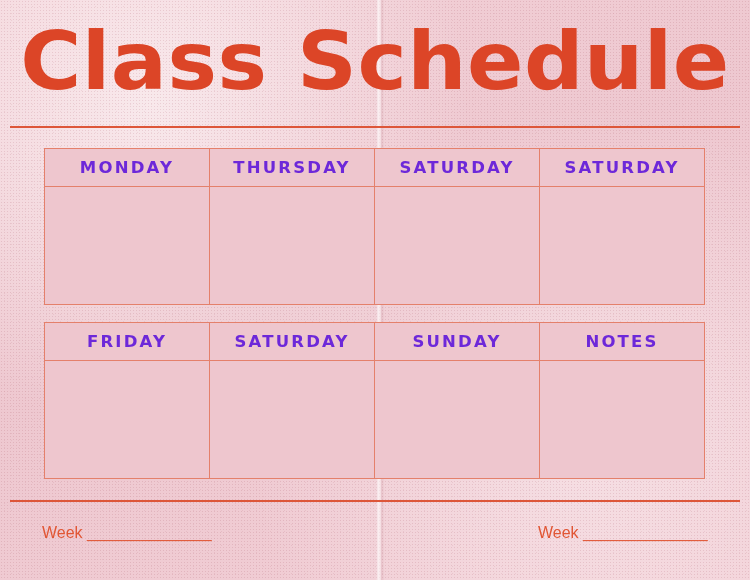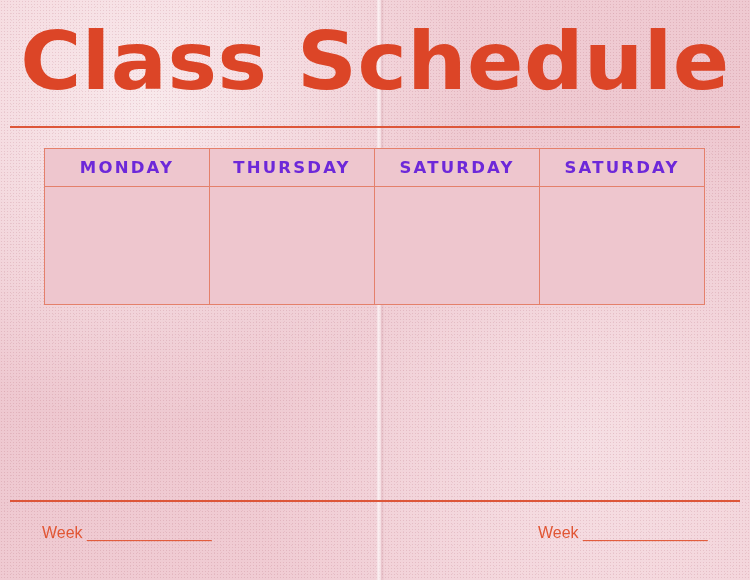--- a/index.html
+++ b/index.html
@@ -176,20 +176,38 @@
     <tbody>
       <tr>
         <td class="cell-body"></td>
         <td class="cell-body"></td>
         <td class="cell-body"></td>
         <td class="cell-body"></td>
       </tr>
     </tbody>
   </table>
 
+  <table class="schedule-table" id="table-second">
+    <thead>
+      <tr>
+        <th>FRIDAY</th>
+        <th>SATURDAY</th>
+        <th>SUNDAY</th>
+        <th>NOTES</th>
+      </tr>
+    </thead>
+    <tbody>
+      <tr>
+        <td class="cell-body"></td>
+        <td class="cell-body"></td>
+        <td class="cell-body"></td>
+        <td class="cell-body"></td>
+      </tr>
+    </tbody>
+  </table>
 
   <div class="rule" id="rule-bottom"></div>
 
   <div id="footer">
     <div class="week-line" id="week-left">Week ______________</div>
     <div class="week-line" id="week-right">Week ______________</div>
   </div>
 
 </div>
 

